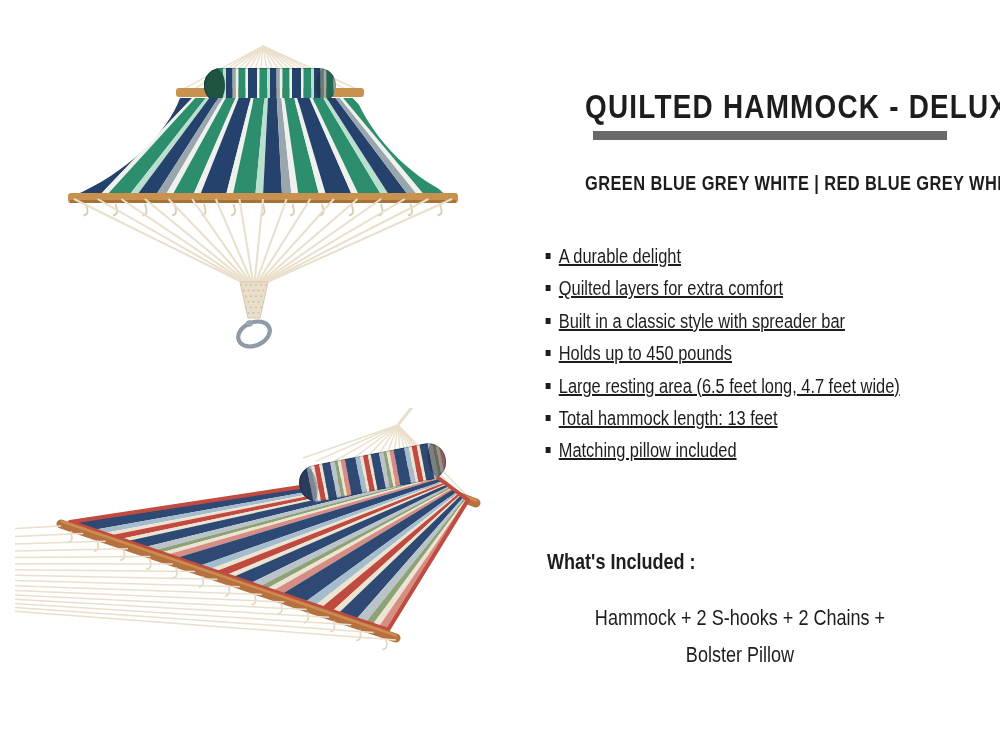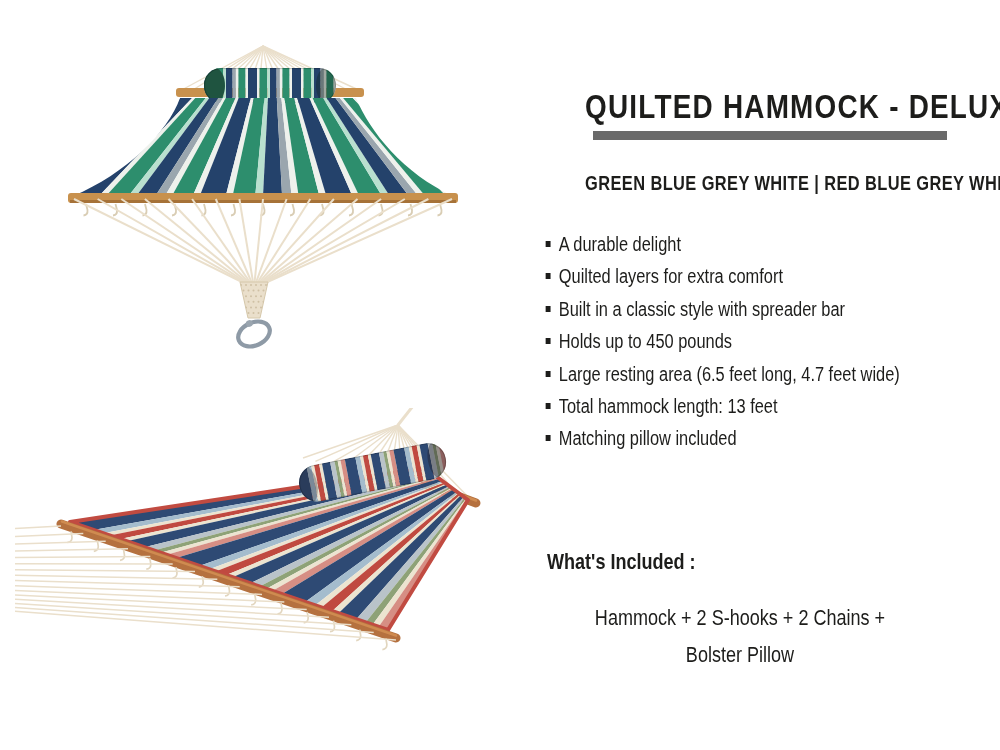--- a/index.html
+++ b/index.html
@@ -13,21 +13,21 @@
   .panel{position:absolute;left:544px;top:0;width:456px;}
   .cond{transform:scaleX(0.82);}
   .ctr{transform-origin:50% 50%;}
   .lft{transform-origin:0 50%;}
 
   .title{position:absolute;top:64px;left:0;width:100%;text-align:center;
          font-size:34px;font-weight:bold;letter-spacing:1.5px;white-space:nowrap;}
   .divider{position:absolute;top:131px;left:49px;width:354px;height:9px;}
   .subtitle{position:absolute;top:155px;left:0;width:100%;text-align:center;
             font-size:20px;font-weight:bold;letter-spacing:0.5px;white-space:nowrap;}
-  .features{position:absolute;top:228px;left:0;margin:0;padding:0;list-style:none;width:100%;}
+  .features{position:absolute;top:240px;left:0;margin:0;padding:0;list-style:none;width:100%;text-decoration:underline;}
   .features li{position:relative;padding-left:18px;font-size:20px;line-height:32.4px;
                transform:scaleX(0.82);transform-origin:0 50%;white-space:nowrap;}
   .features li::before{content:'';position:absolute;left:2px;top:13px;width:6px;height:6px;
                background:#1d1d1b;}
   .whats{position:absolute;top:527px;left:3px;font-size:22px;white-space:nowrap;}
   .included{position:absolute;top:577px;left:0;width:392px;text-align:center;
             font-size:22px;line-height:37px;}
 </style>
 </head>
 <body>

